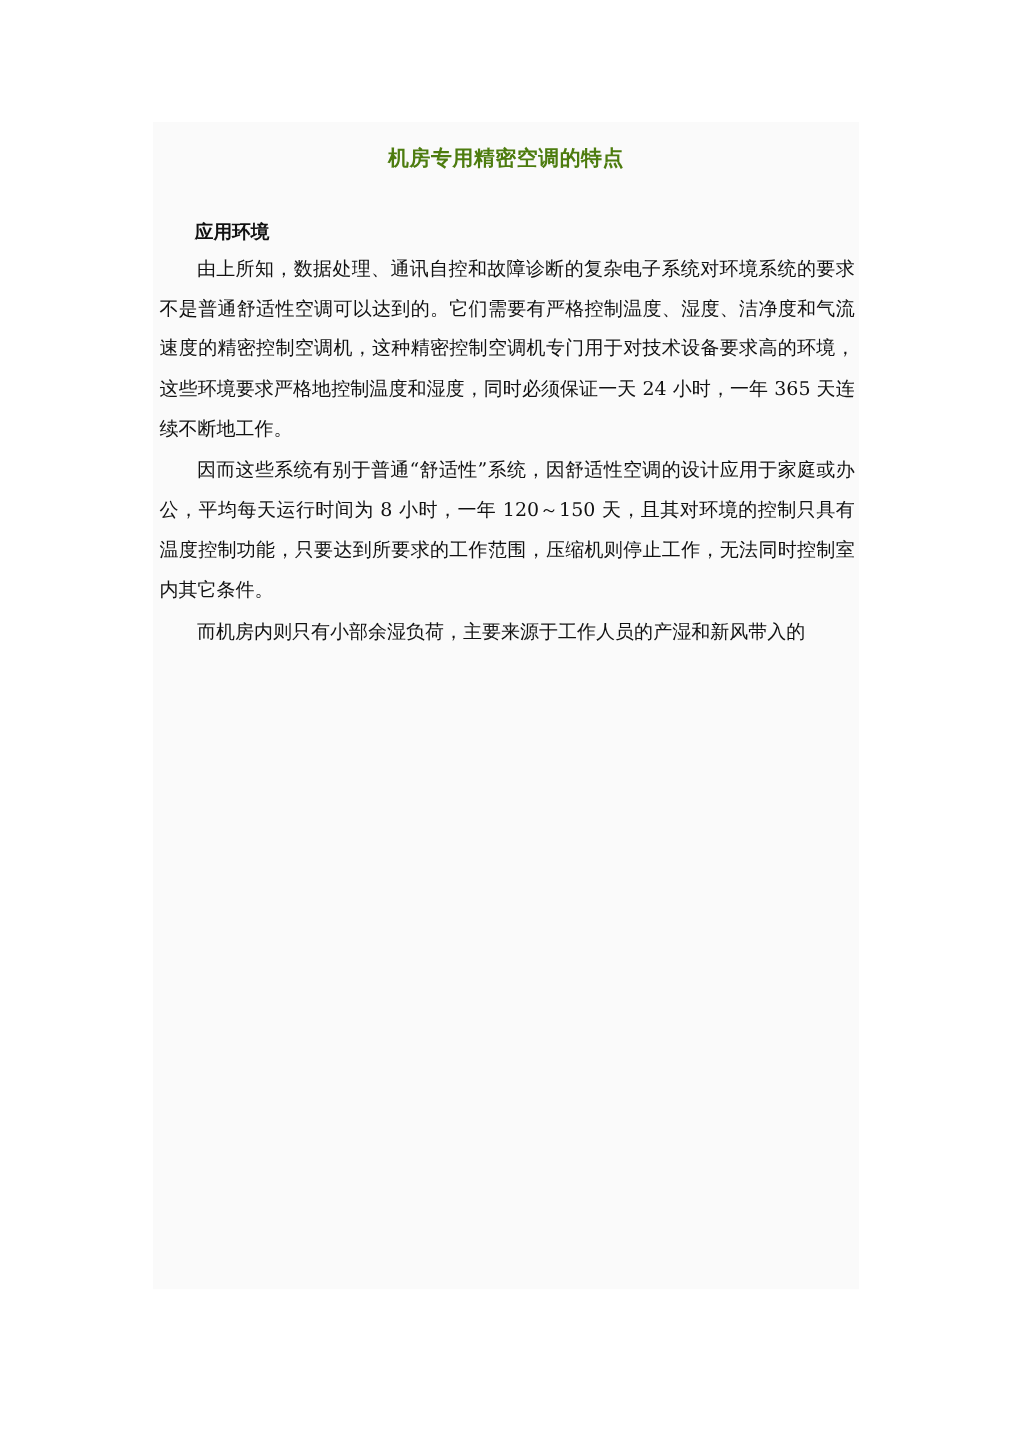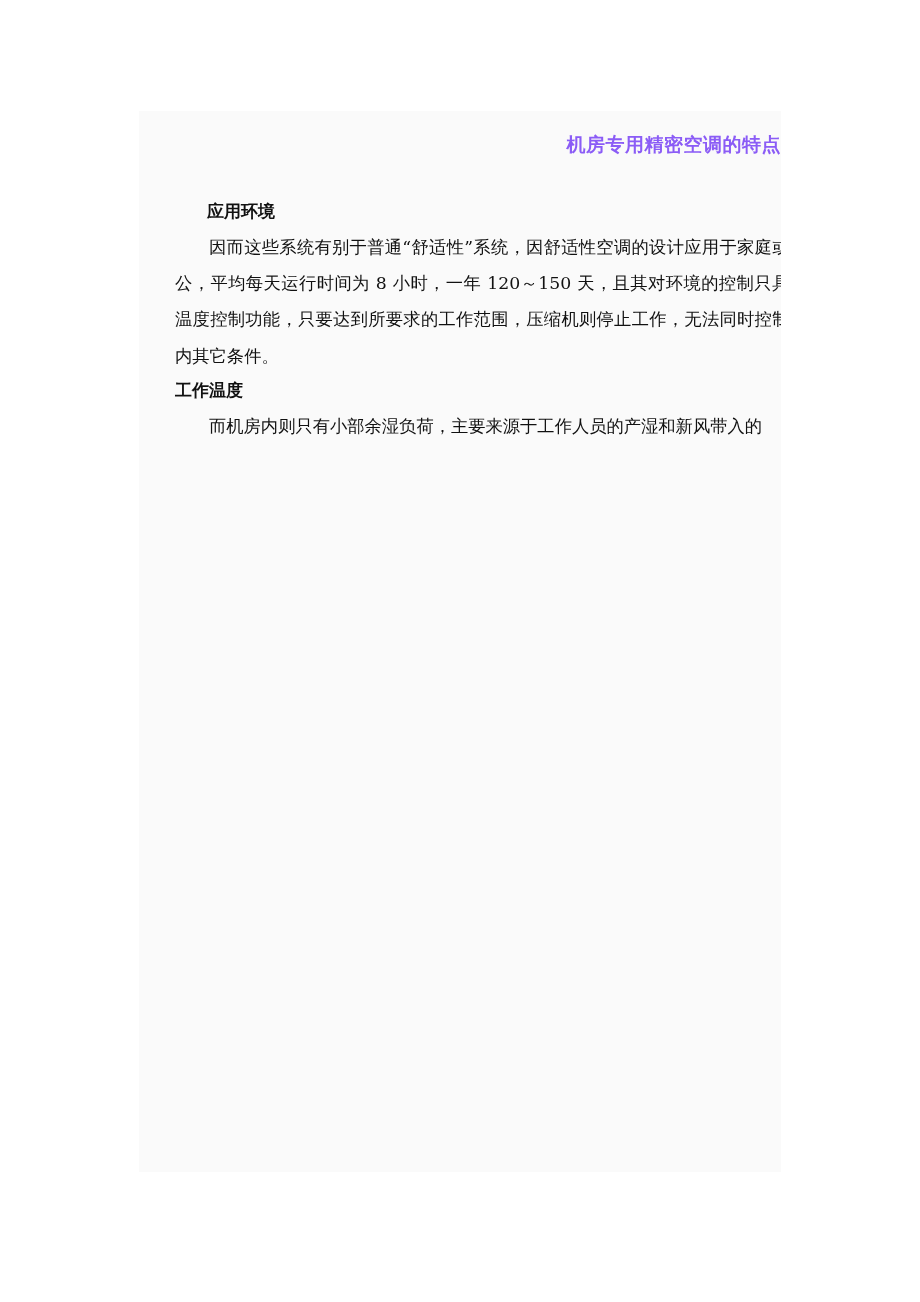--- a/index.html
+++ b/index.html
@@ -36,21 +36,20 @@
   }
   .content {
     position: absolute;
     left: 6px;
     top: 84px;
     width: 632px;
     font-family: "DejaVu Serif", "Liberation Serif", serif;
     font-size: 17.3px;
     line-height: 36.2px;
     color: #111111;
-    margin-left: 30px;
   }
   .h {
     font-family: "DejaVu Sans", "Liberation Sans", sans-serif;
     font-weight: bold;
     font-size: 17px;
     color: #111111;
     margin: 0;
     line-height: 32px;
   }
   .h.indent {
@@ -62,23 +61,23 @@
     text-align: justify;
   }
   .p.gap {
     margin-top: 2px;
   }
 </style>
 </head>
 <body>
 
 <div class="page" style="background: rgb(250, 250, 250);">
-  <div class="title" style="color: #8b5cf6; text-align: right;">机房专用精密空调的特点</div>
+  <div class="title" style="color: #4d7c0f;">机房专用精密空调的特点</div>
 
   <div class="content">
     <div class="h indent">应用环境</div>
+    <p class="p">由上所知，数据处理、通讯自控和故障诊断的复杂电子系统对环境系统的要求不是普通舒适性空调可以达到的。它们需要有严格控制温度、湿度、洁净度和气流速度的精密控制空调机，这种精密控制空调机专门用于对技术设备要求高的环境，这些环境要求严格地控制温度和湿度，同时必须保证一天 24 小时，一年 365 天连续不断地工作。</p>
     <p class="p gap">因而这些系统有别于普通“舒适性”系统，因舒适性空调的设计应用于家庭或办公，平均每天运行时间为 8 小时，一年 120～150 天，且其对环境的控制只具有温度控制功能，只要达到所要求的工作范围，压缩机则停止工作，无法同时控制室内其它条件。</p>
 
-    <div class="h">工作温度</div>
 
     <p class="p gap">而机房内则只有小部余湿负荷，主要来源于工作人员的产湿和新风带入的</p>
   </div>
 </div>
 
 </body></html>

